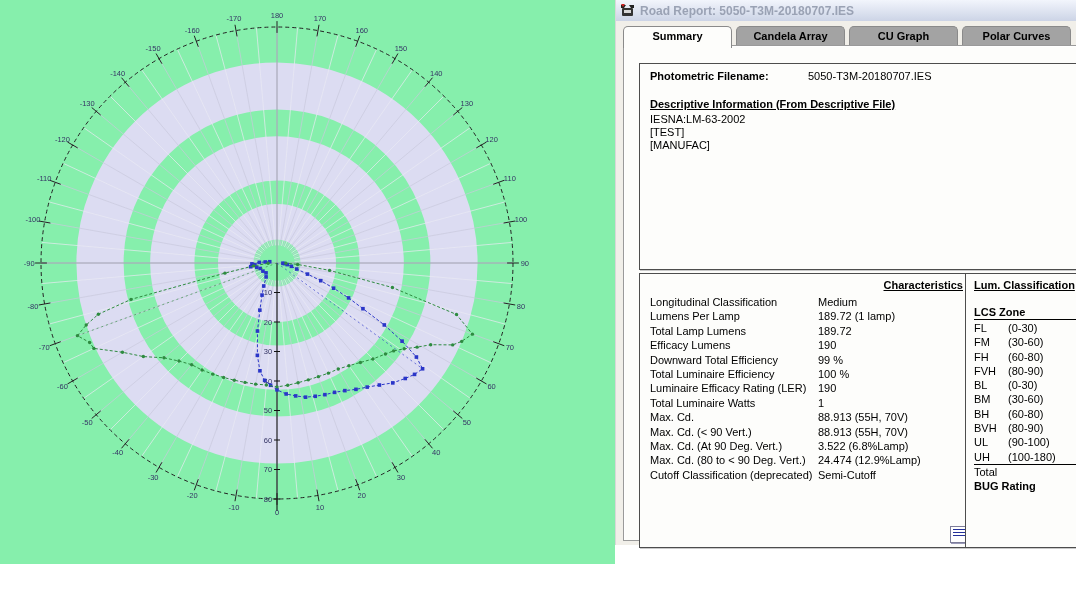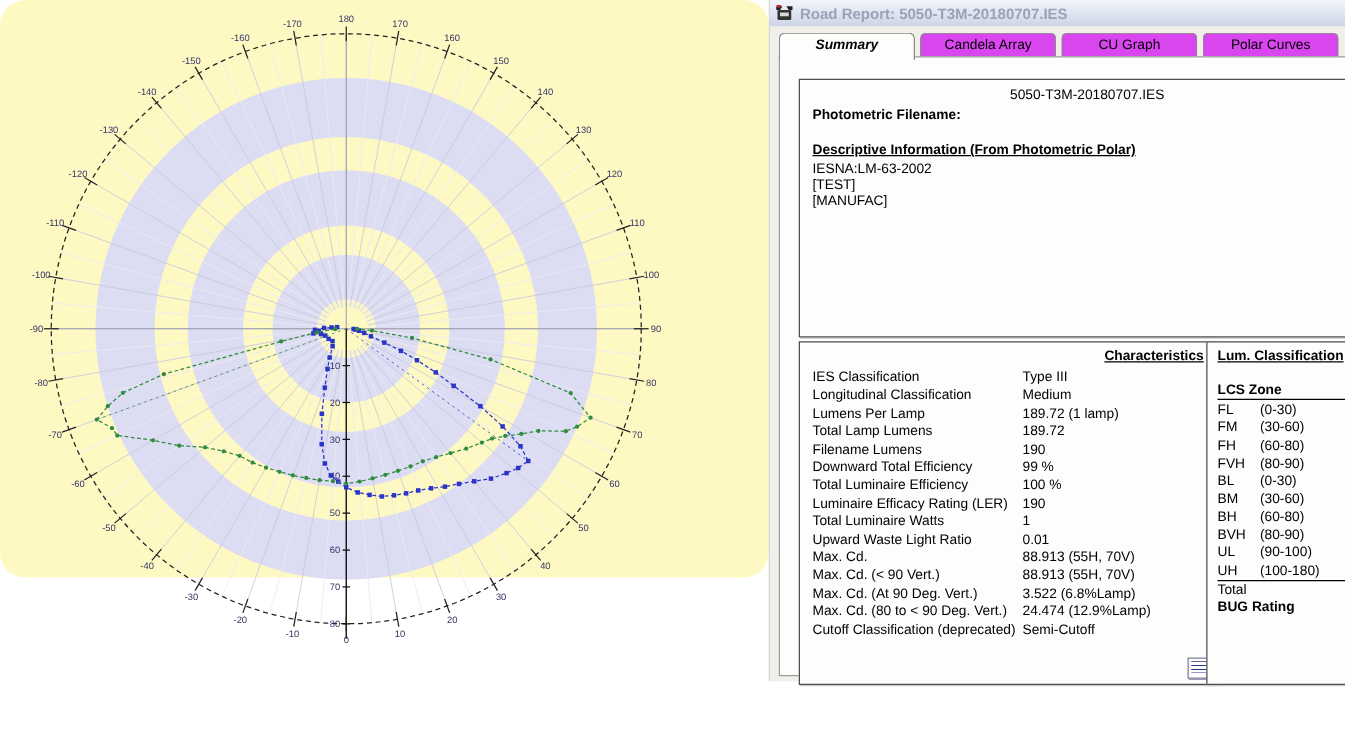--- a/index.html
+++ b/index.html
@@ -1,53 +1,53 @@
 <!DOCTYPE html>
 <html><head>
 <meta charset="utf-8">
 <style>
   html,body{margin:0;padding:0;}
   body{width:1076px;height:590px;overflow:hidden;position:relative;background:#ffffff;
        font-family:"Liberation Sans",sans-serif;}
 
   
-  #chart-pane{position:absolute;left:0;top:0;width:615px;height:462px;background:#fef9c3;border-radius:20px;}
+  #chart-pane{position:absolute;left:0;top:0;width:615px;height:564px;background:#86efac;}
   #chart-caption{position:absolute;left:157px;top:531px;width:240px;text-align:center;
                  font-size:8px;line-height:10px;color:#3a3a55;}
 
   
   #report-window{position:absolute;left:615px;top:0;width:470px;height:545px;
                  background:#f1efe9;border-left:1px solid #d8d8d8;}
   .titlebar{height:21px;display:flex;align-items:center;padding-left:4px;
             background:linear-gradient(#f2f5fc,#ccd4e6);}
   .titlebar .title{font-size:12px;font-weight:bold;color:#9aa2b4;margin-left:5px;
                    white-space:nowrap;}
   .win-icon{width:15px;height:13px;position:relative;flex:0 0 auto;}
   .win-icon svg{display:block;}
 
   .tabstrip{position:absolute;left:7px;top:26px;right:0;height:20px;display:flex;}
   .tab{width:107px;height:19px;margin-right:4px;border:1px solid #8a8a8a;border-bottom:none;
-       border-radius:5px 5px 0 0;background:#d946ef;color:#000;
-       font-size:11px;text-align:center;line-height:18px;position:relative;}
-  .tab.active{font-weight:bold;background:#fdfdfb;height:21px;z-index:2;font-style:italic;}
+       border-radius:5px 5px 0 0;background:#a3a3a3;color:#000;
+       font-size:11px;text-align:center;line-height:18px;position:relative;font-weight:bold;}
+  .tab.active{font-weight:bold;background:#fdfdfb;height:21px;z-index:2;}
 
   .page{position:absolute;left:7px;top:45px;width:560px;height:494px;
         background:#fdfdfb;border:1px solid #9a9a9a;box-shadow:inset 1px 1px 0 #ffffff;}
 
   .groupbox{position:absolute;background:#fdfdfb;border:1px solid #4d4d4d;
             box-shadow:1px 1px 0 #c9c9c9;}
   #box-fileinfo{left:15px;top:17px;width:420px;height:193px;padding:6px 10px;}
   #box-characteristics{left:15px;top:227px;width:313px;height:263px;padding:5px 10px;}
   #box-lcs{left:341px;top:227px;width:210px;height:263px;padding:5px 8px;}
 
   .fs11{font-size:11px;line-height:13px;color:#000;}
   .bold{font-weight:bold;}
   .underline{text-decoration:underline;}
   #filename-line{display:flex;font-size:11px;margin-bottom:16px;}
-  #filename-line .lbl{font-weight:bold;width:158px;margin-top:16px;}
+  #filename-line .lbl{font-weight:bold;width:158px;}
   .desc-line{font-size:11px;line-height:13px;color:#000;}
 
   .char-row{display:flex;font-size:11px;line-height:14.4px;color:#000;}
   .char-row .lbl{width:168px;flex:0 0 auto;}
   .char-header{margin-bottom:3px;text-align:right;}
 
   .lcs-row{display:flex;font-size:11px;line-height:14.3px;color:#000;}
   .lcs-row .code{width:34px;flex:0 0 auto;}
   .lcs-header-row{margin:14px 0 1px 0;border-bottom:1px solid #000;width:130px;}
   .lcs-sep{border-top:1px solid #000;width:130px;}
@@ -350,70 +350,62 @@
       <div class="tab">Polar Curves</div>
     </div>
 
   <div class="page">
 
     <div class="groupbox" id="box-fileinfo">
       <div id="filename-line">
         <span class="lbl">Photometric Filename:</span>
         <span>5050-T3M-20180707.IES</span>
       </div>
-      <div class="fs11 bold underline" style="margin-bottom:2px">Descriptive Information (From Photometric Polar)</div>
+      <div class="fs11 bold underline" style="margin-bottom:2px">Descriptive Information (From Descriptive File)</div>
       <div id="descriptive-lines">
           <div class="desc-line">IESNA:LM-63-2002</div>
           <div class="desc-line">[TEST]</div>
           <div class="desc-line">[MANUFAC]</div>
         </div>
     </div>
 
     <div class="groupbox" id="box-characteristics">
       <div class="fs11 bold underline char-header">Characteristics</div>
       <div id="char-rows">
           <div class="char-row">
-            <span class="lbl">IES Classification</span>
-            <span class="val">Type III</span>
-          </div>
-          <div class="char-row">
             <span class="lbl">Longitudinal Classification</span>
             <span class="val">Medium</span>
           </div>
           <div class="char-row">
             <span class="lbl">Lumens Per Lamp</span>
             <span class="val">189.72 (1 lamp)</span>
           </div>
           <div class="char-row">
             <span class="lbl">Total Lamp Lumens</span>
             <span class="val">189.72</span>
           </div>
           <div class="char-row">
-            <span class="lbl">Filename Lumens</span>
+            <span class="lbl">Efficacy Lumens</span>
             <span class="val">190</span>
           </div>
           <div class="char-row">
             <span class="lbl">Downward Total Efficiency</span>
             <span class="val">99 %</span>
           </div>
           <div class="char-row">
             <span class="lbl">Total Luminaire Efficiency</span>
             <span class="val">100 %</span>
           </div>
           <div class="char-row">
             <span class="lbl">Luminaire Efficacy Rating (LER)</span>
             <span class="val">190</span>
           </div>
           <div class="char-row">
             <span class="lbl">Total Luminaire Watts</span>
             <span class="val">1</span>
-          </div>
-          <div class="char-row">
-            <span class="lbl">Upward Waste Light Ratio</span>
-            <span class="val">0.01</span>
           </div>
           <div class="char-row">
             <span class="lbl">Max. Cd.</span>
             <span class="val">88.913 (55H, 70V)</span>
           </div>
           <div class="char-row">
             <span class="lbl">Max. Cd. (&lt; 90 Vert.)</span>
             <span class="val">88.913 (55H, 70V)</span>
           </div>
           <div class="char-row">

